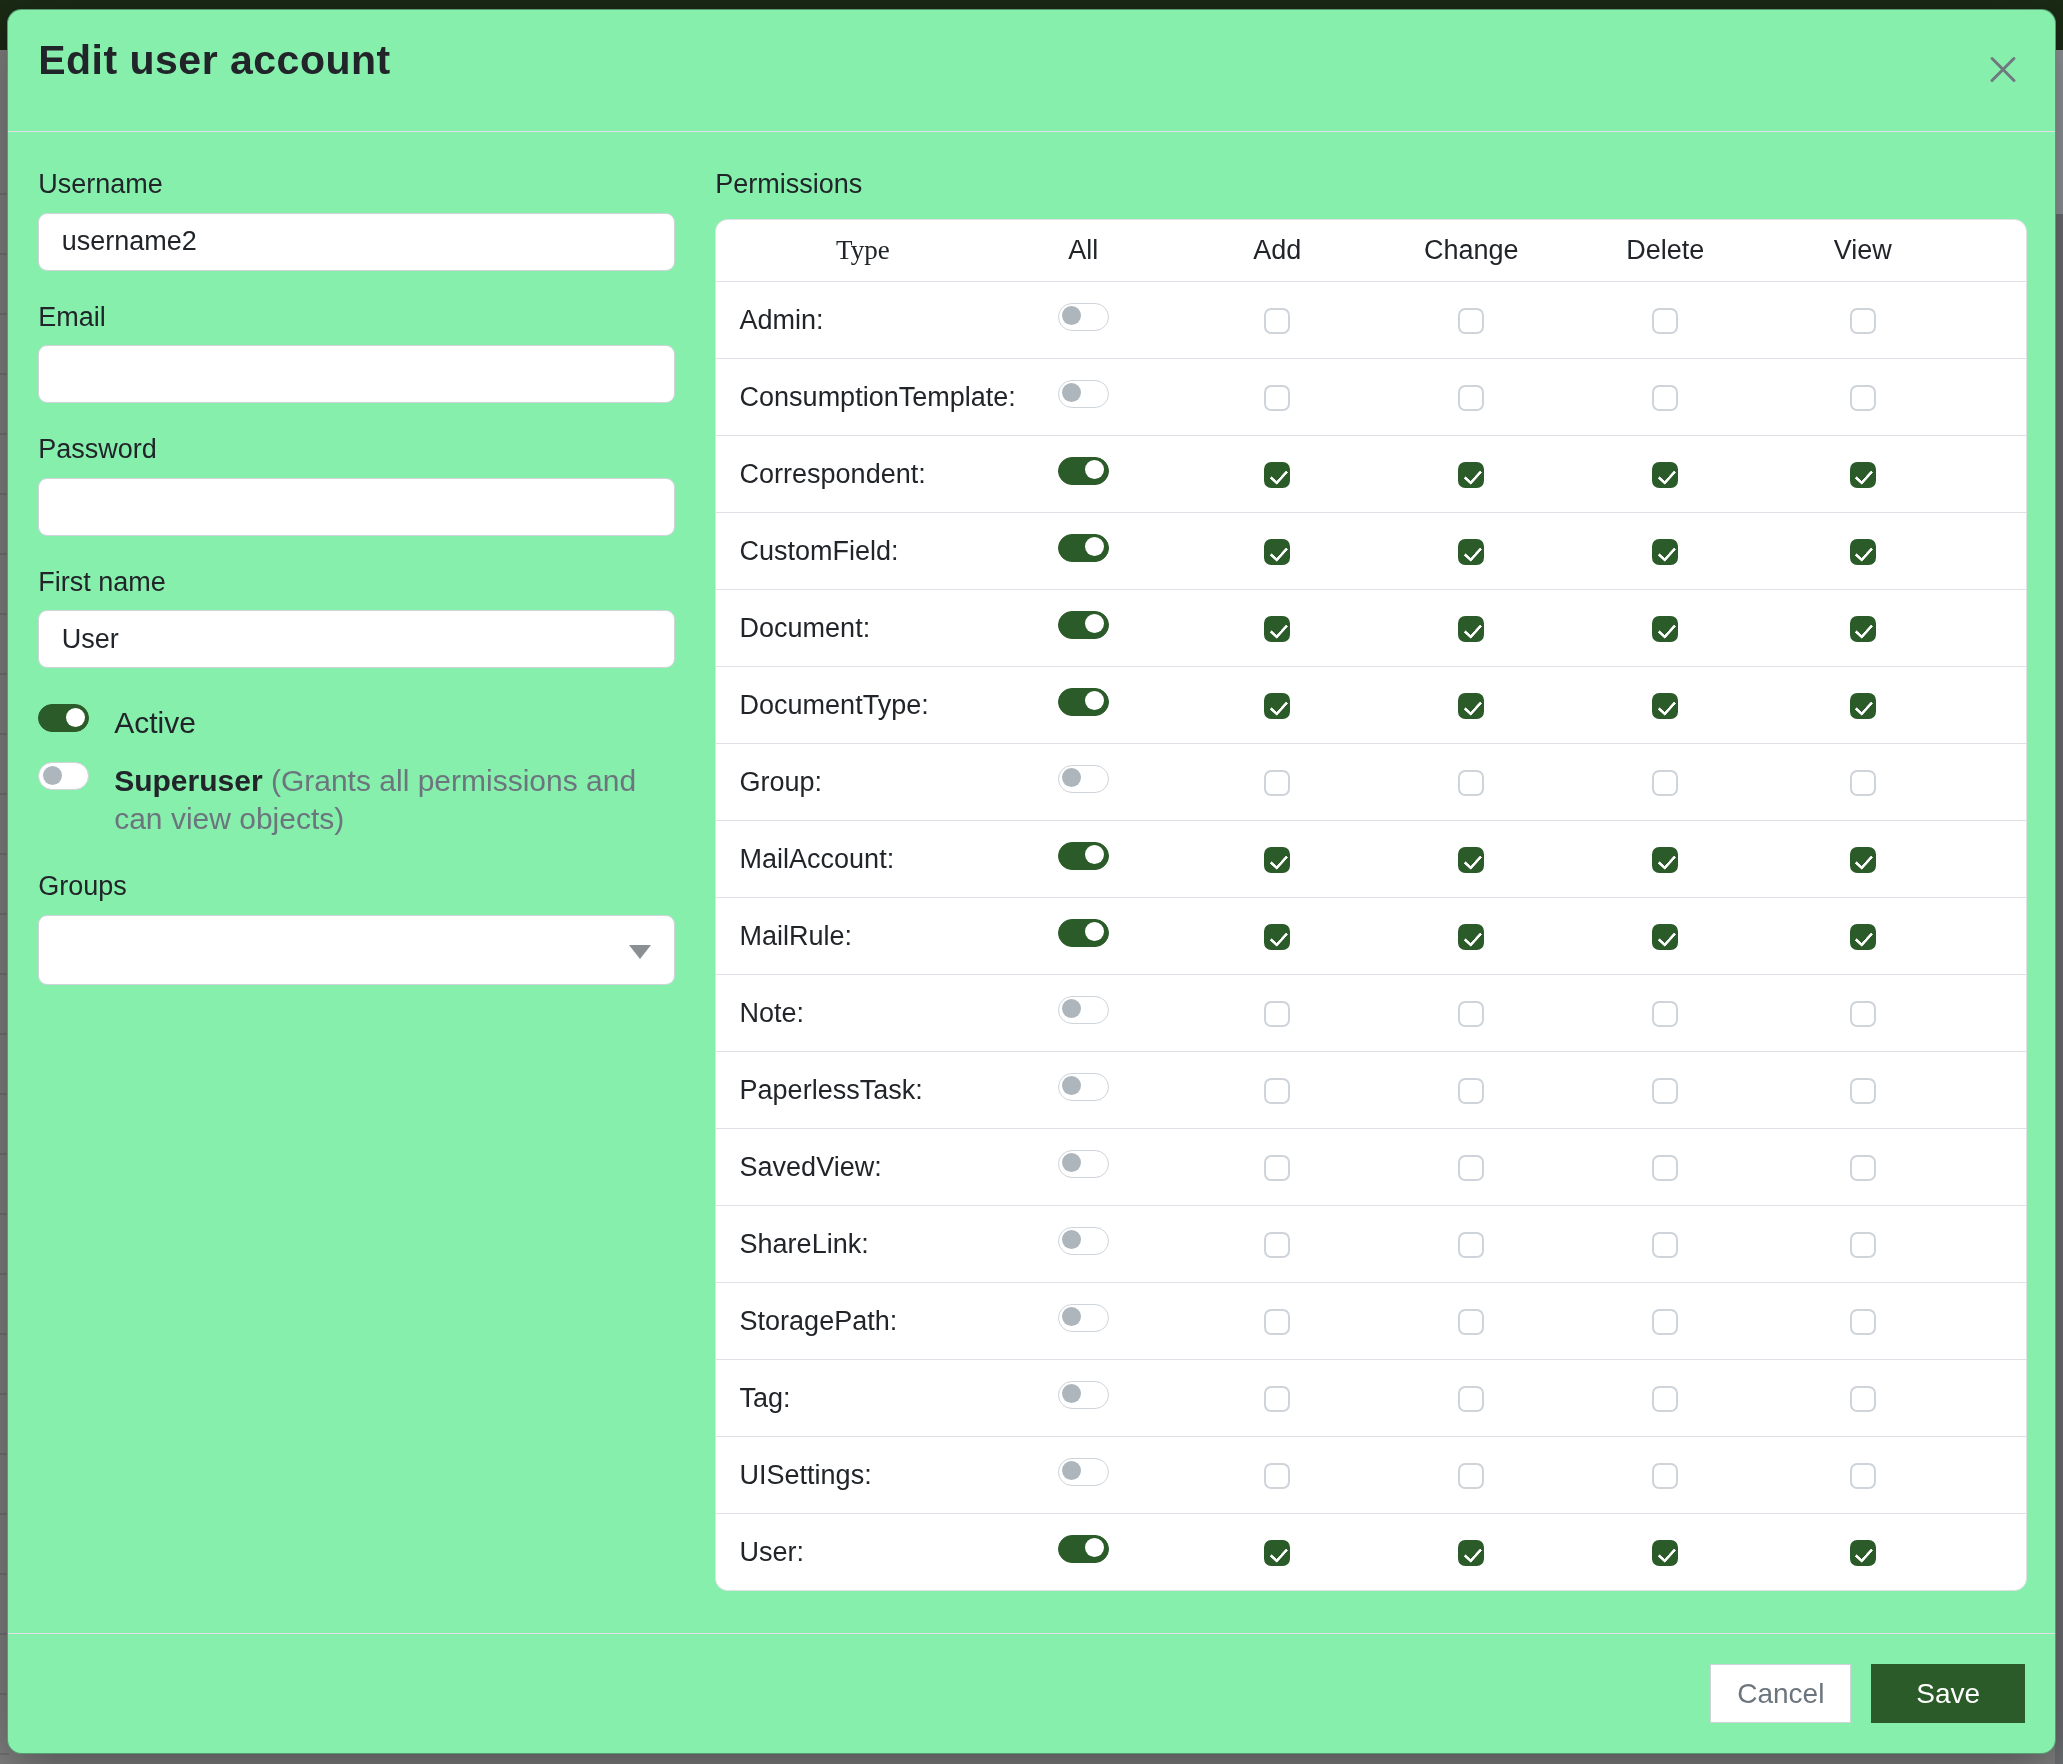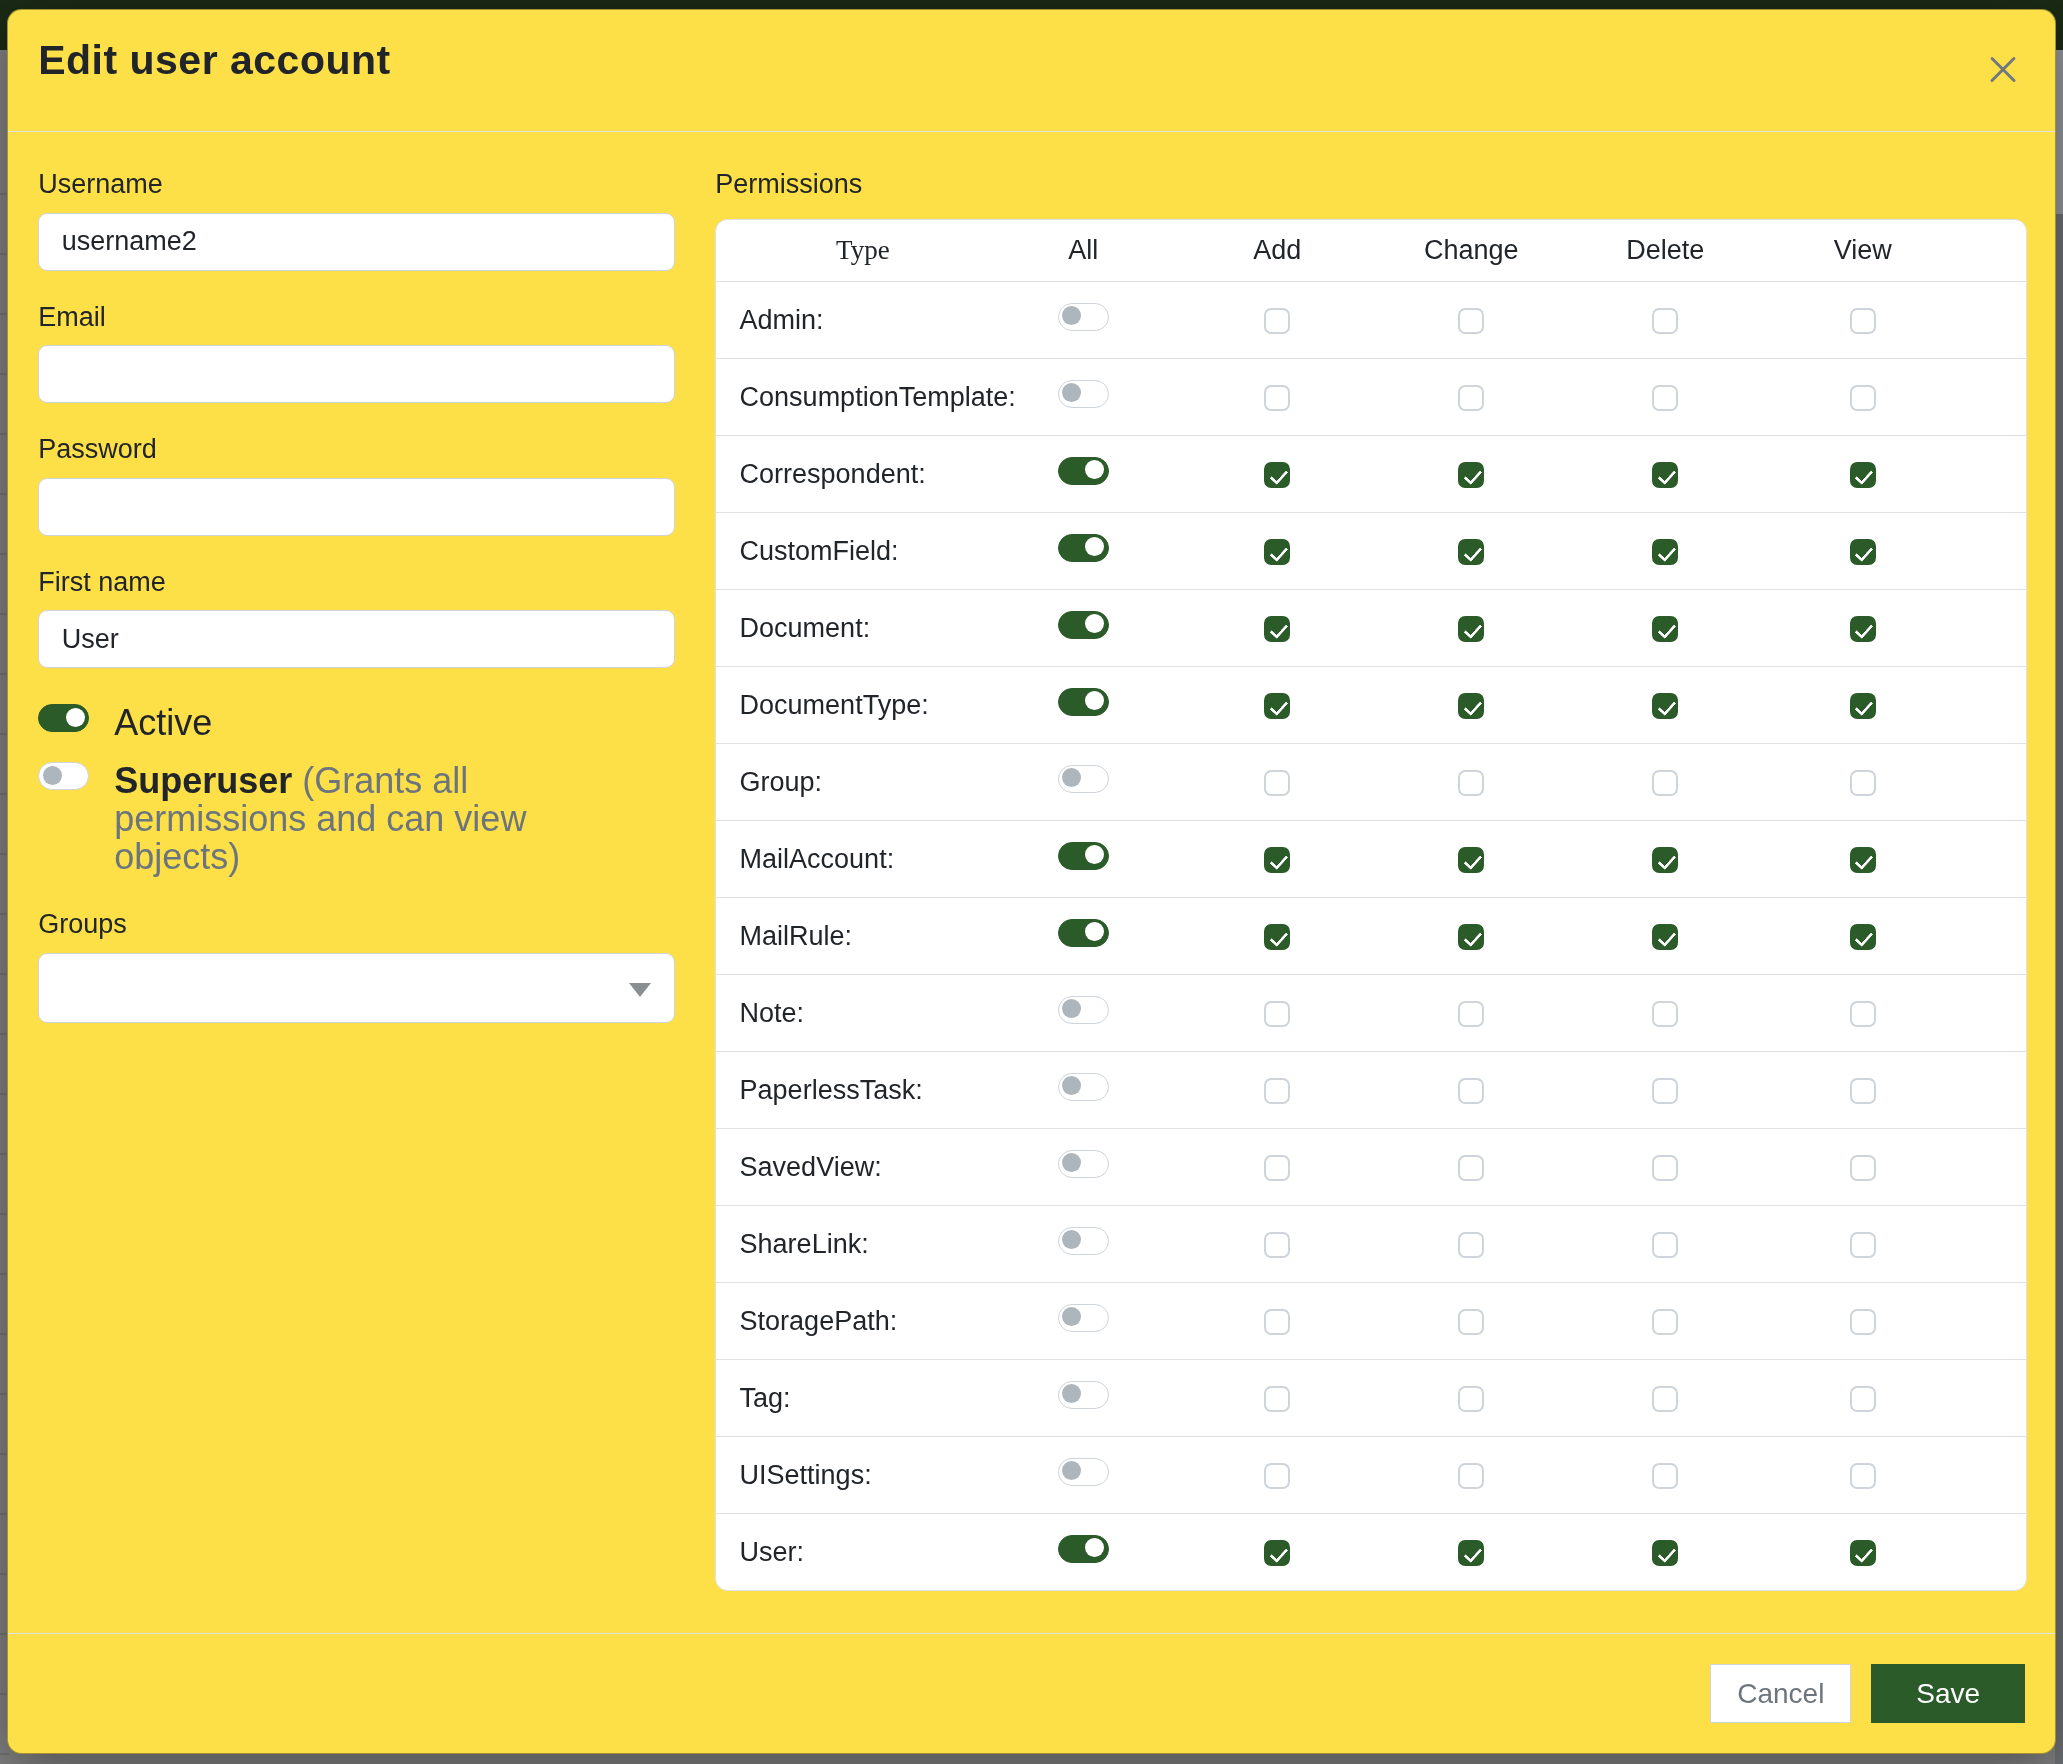--- a/index.html
+++ b/index.html
@@ -24,21 +24,21 @@
   .bg-navbar{position:absolute;top:0;left:0;right:0;height:50px;background:var(--navbar);}
   .bg-left-rows{
     position:absolute;left:0;top:135px;bottom:0;width:9px;
     background:repeating-linear-gradient(180deg,#828282 0 58px,#747474 58px 60px);
   }
   .bg-scroll-track{position:absolute;top:50px;right:0;width:8px;bottom:0;background:#94989c;}
   .bg-scroll-thumb{position:absolute;top:214px;right:0;width:8px;bottom:0;background:#6e7174;}
   
   .modal{
     position:absolute;left:7.2px;top:9px;width:2049px;height:1745px;
-    background:#fde047;border:1.8px solid rgba(0,0,0,.35);border-radius:14.4px;
+    background:#86efac;border:1.8px solid rgba(0,0,0,.35);border-radius:14.4px;
     box-shadow:0 12.6px 54px rgba(0,0,0,.4);
   }
   .modal-header{
     position:absolute;top:0;left:0;right:0;height:122px;
     border-bottom:1.8px solid var(--tborder);
     padding:25px 30px 0 30px;
   }
   .modal-title{font-size:41px;line-height:50px;font-weight:600;color:var(--text);letter-spacing:0.5px;}
   .close-btn{
     position:absolute;top:40px;right:32px;width:40px;height:40px;background:none;border:none;cursor:pointer;
@@ -63,21 +63,21 @@
   .switch{
     position:relative;display:inline-block;flex:0 0 auto;width:51px;height:28px;border-radius:14.4px;
     background:#fff;border:1.8px solid var(--border);cursor:pointer;
   }
   .switch .knob{
     position:absolute;top:2.7px;left:3.6px;width:19px;height:19px;border-radius:50%;background:var(--knob-off);
     transition:none;
   }
   .switch.on{background:var(--primary);border-color:var(--primary);}
   .switch.on .knob{left:auto;right:3.6px;background:#fff;}
-  .switch-text{margin-left:25px;font-size:36px;line-height:38px;max-width:540px;}
+  .switch-text{margin-left:25px;font-size:30px;line-height:38px;max-width:540px;}
   .switch-label{color:var(--text);}
   .switch-label.bold{font-weight:700;}
   .switch-hint{color:var(--muted);}
   .groups-group{margin-top:32px;}
   .select-box{
     position:relative;width:637px;height:70px;border:1.8px solid var(--border);border-radius:9px;background:#fff;cursor:pointer;
   }
   .caret-down{
     position:absolute;right:23.4px;top:29px;width:0;height:0;
     border-left:11.7px solid transparent;border-right:11.7px solid transparent;border-top:14.4px solid #8a8f94;

